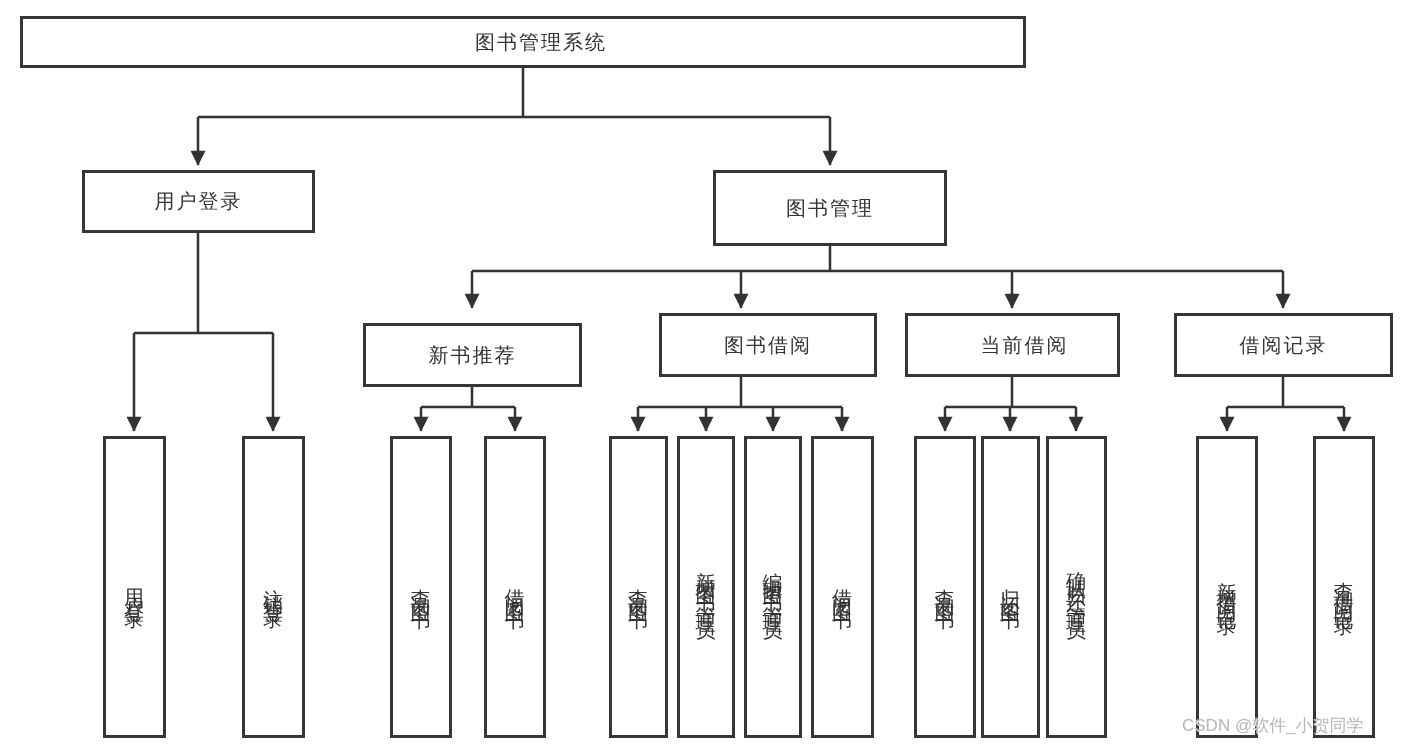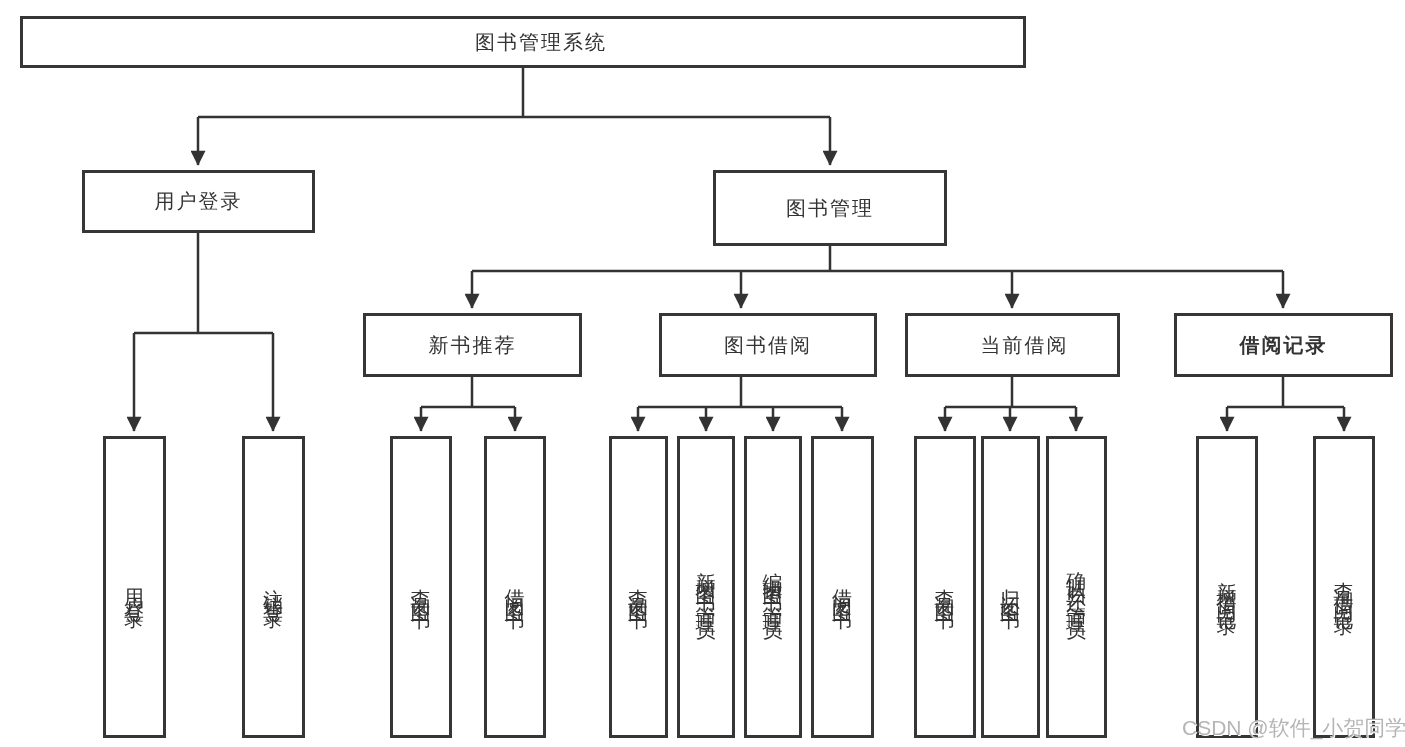--- a/index.html
+++ b/index.html
@@ -39,21 +39,21 @@
     text-orientation: mixed;
     font-size: 20px;
     letter-spacing: 7px;
     line-height: 1.1;
     white-space: nowrap;
   }
   .watermark {
     position: absolute;
     left: 1182px; top: 714px;
     z-index: 3;
-    font-size: 21px;
+    font-size: 17px;
     color: var(--watermark);
     text-shadow: 1px 1px 0 #ffffff;
     white-space: nowrap;
   }
 </style>
 </head>
 <body>
 
 <div class="stage">
 
@@ -97,30 +97,30 @@
     <span>图书管理系统</span>
   </div>
 
   <div class="node h" style="left:82px; top:170px; width:233px; height:63px;">
     <span>用户登录</span>
   </div>
   <div class="node h" style="left:713px; top:170px; width:234px; height:76px;">
     <span>图书管理</span>
   </div>
 
-  <div class="node h" style="left:363px; top:313px; width:219px; height:64px;">
+  <div class="node h" style="left:363px; top:323px; width:219px; height:64px;">
     <span>新书推荐</span>
   </div>
   <div class="node h" style="left:632px; top:313px; width:218px; height:64px;margin-left:27px;">
     <span>图书借阅</span>
   </div>
   <div class="node h" style="left:905px; top:313px; width:215px; height:64px;padding-left:24px;">
     <span>当前借阅</span>
   </div>
-  <div class="node h" style="left:1174px; top:313px; width:219px; height:64px;font-weight:bold;">
+  <div class="node h" style="left:1174px; top:313px; width:219px; height:64px;">
     <span>借阅记录</span>
   </div>
 
   <div class="node v" style="left:103px; top:436px; width:63px; height:302px;">
     <span>用户登录</span>
   </div>
   <div class="node v" style="left:242px; top:436px; width:63px; height:302px;">
     <span>注销登录</span>
   </div>
 

